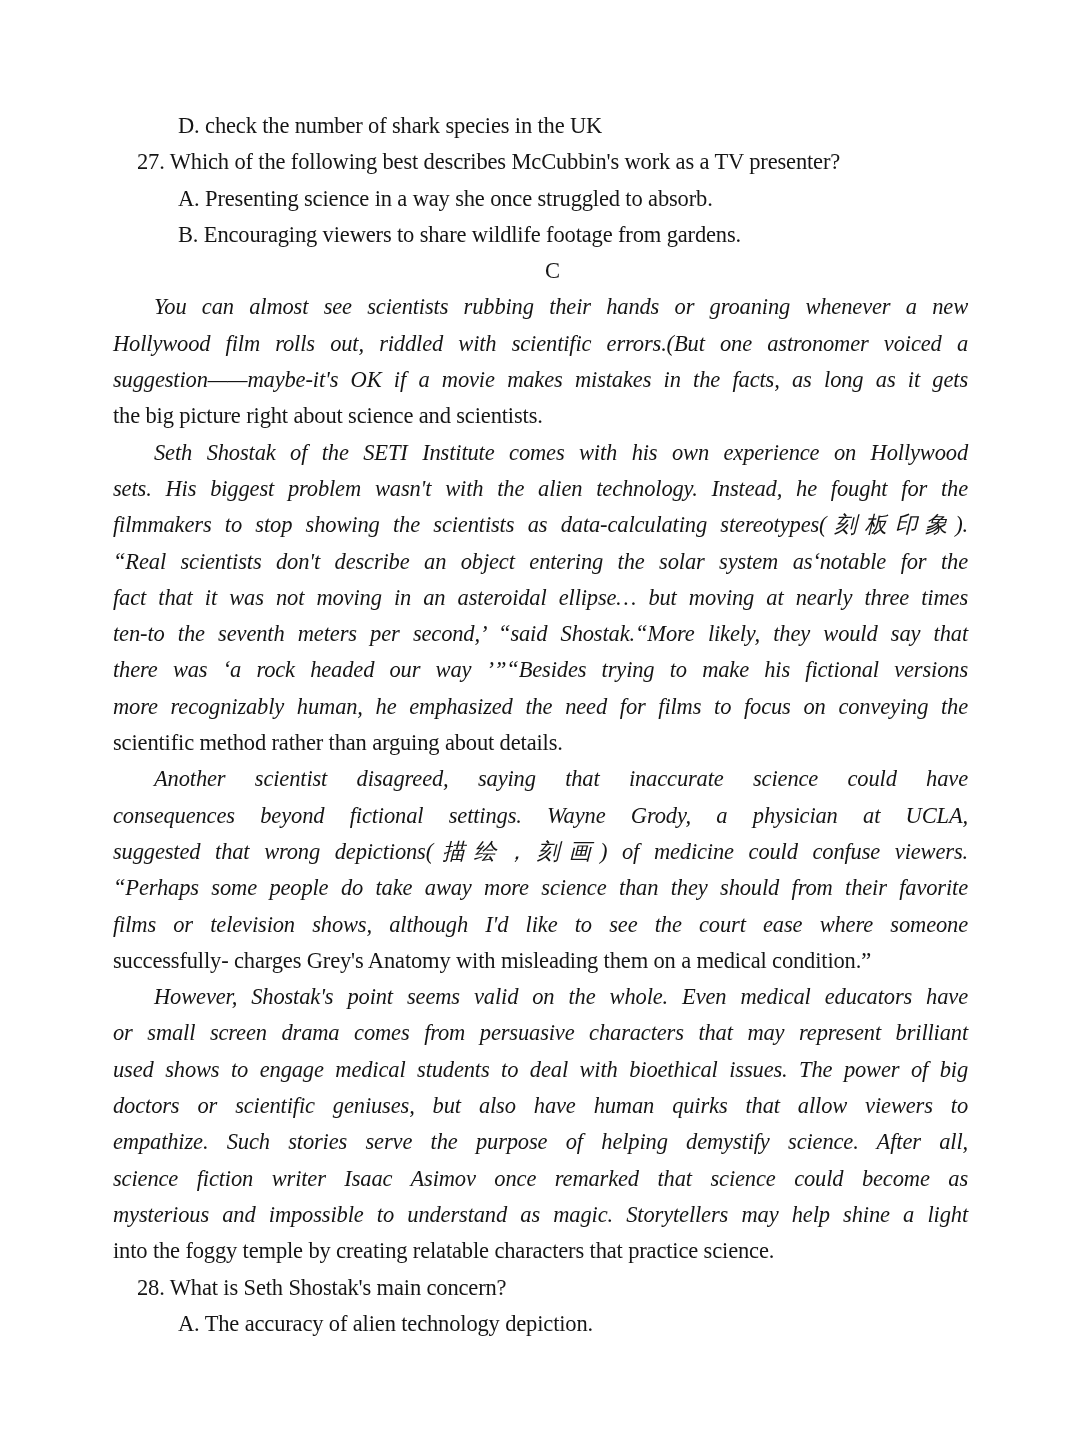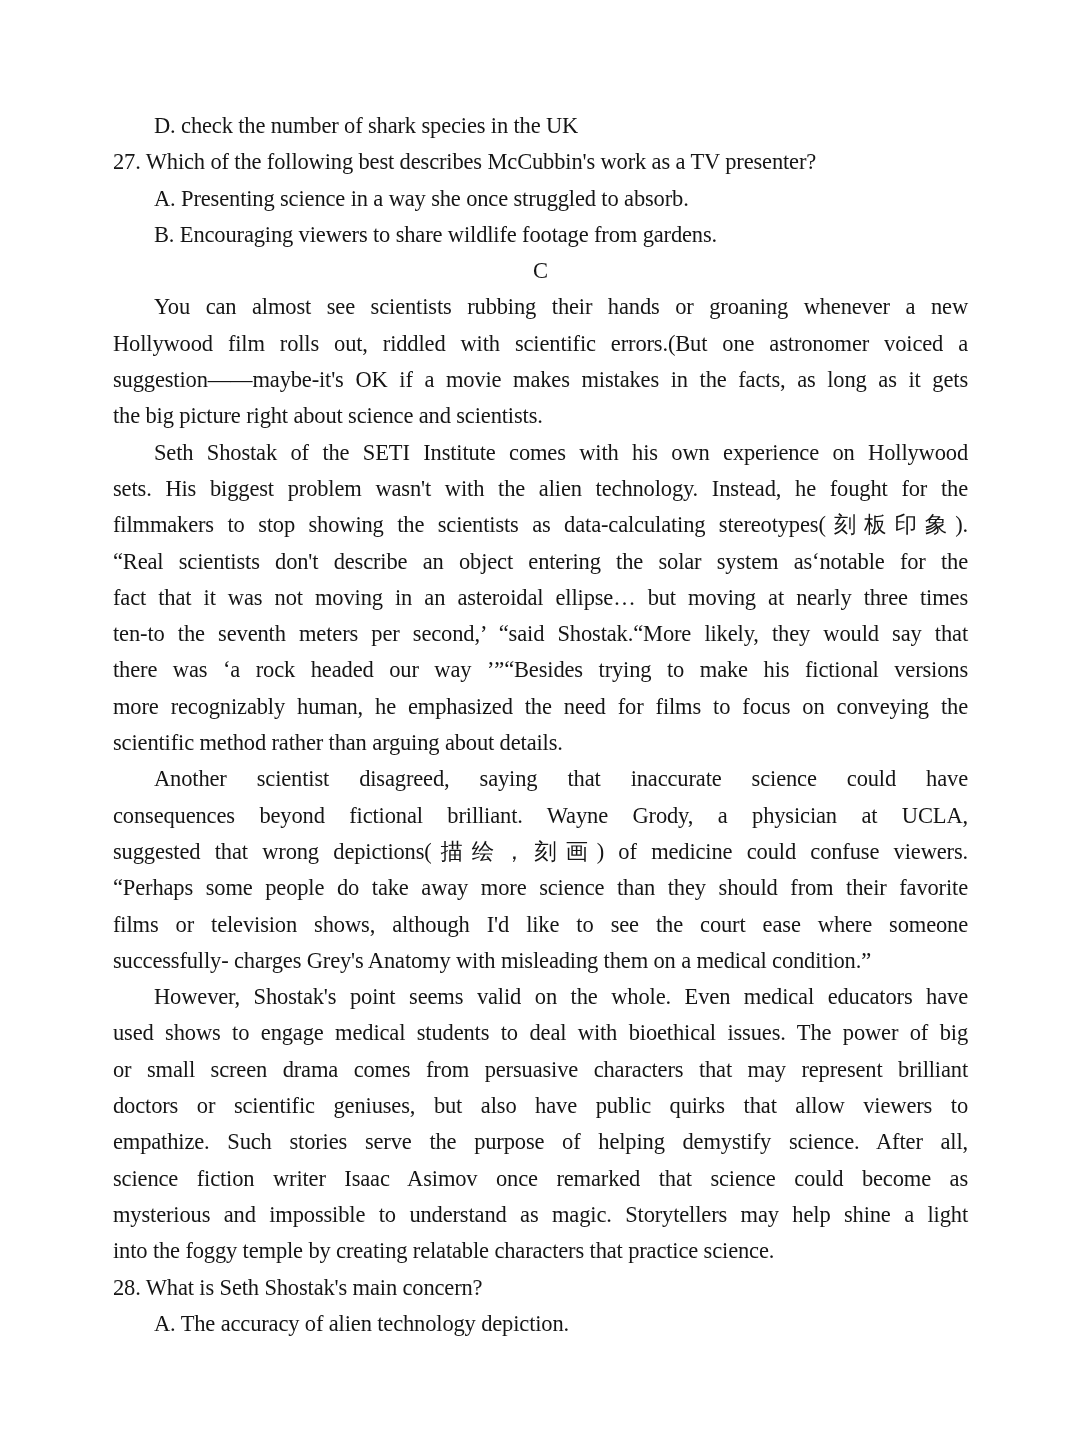--- a/index.html
+++ b/index.html
@@ -6,25 +6,25 @@
   body {
     width: 1080px; height: 1453px; position: relative; overflow: hidden;
     font-family: "Liberation Serif", "DejaVu Serif", serif;
     color: #151515;
   }
   .page {
     position: absolute; left: 113px; top: 108px; width: 855px;
     font-size: 22.5px; line-height: 36.3px;
     letter-spacing: -0.15px;
   }
-  .line { display: block; white-space: nowrap; }
+  .line { display: block; white-space: nowrap; margin-left: 24px; }
   .opt { padding-left: 41px; }
   .q { padding-left: 0; }
   .center { text-align: center; }
-  .jl { display: block; text-align: justify; text-align-last: justify; white-space: normal; }
+  .jl { display: block; text-align: justify; text-align-last: justify; white-space: normal; font-style: italic; }
   .last { display: block; text-align: left; white-space: nowrap; }
   .ind { padding-left: 41px; }
 </style>
 </head>
 <body>
 
 <div class="page">
 
   <span class="line opt">D. check the number of shark species in the UK</span>
 
@@ -51,32 +51,32 @@
       <span class="jl">“Real scientists don't describe an object entering the solar system as‘notable for the</span>
       <span class="jl">fact that it was not moving in an asteroidal ellipse… but moving at nearly three times</span>
       <span class="jl">ten-to the seventh meters per second,’ “said Shostak.“More likely, they would say that</span>
       <span class="jl">there was ‘a rock headed our way ’”“Besides trying to make his fictional versions</span>
       <span class="jl">more recognizably human, he emphasized the need for films to focus on conveying the</span>
       <span class="last">scientific method rather than arguing about details.</span>
     </div>
 
     <div>
       <span class="jl ind">Another scientist disagreed, saying that inaccurate science could have</span>
-      <span class="jl">consequences beyond fictional brilliant. Wayne Grody, a physician at UCLA,</span>
+      <span class="jl">consequences beyond fictional settings. Wayne Grody, a physician at UCLA,</span>
       <span class="jl">suggested that wrong depictions(描绘，刻画) of medicine could confuse viewers.</span>
       <span class="jl">“Perhaps some people do take away more science than they should from their favorite</span>
       <span class="jl">films or television shows, although I'd like to see the court ease where someone</span>
       <span class="last">successfully- charges Grey's Anatomy with misleading them on a medical condition.”</span>
     </div>
 
     <div>
       <span class="jl ind">However, Shostak's point seems valid on the whole. Even medical educators have</span>
+      <span class="jl">or small screen drama comes from persuasive characters that may represent brilliant</span>
       <span class="jl">used shows to engage medical students to deal with bioethical issues. The power of big</span>
-      <span class="jl">or small screen drama comes from persuasive characters that may represent brilliant</span>
-      <span class="jl">doctors or scientific geniuses, but also have public quirks that allow viewers to</span>
+      <span class="jl">doctors or scientific geniuses, but also have human quirks that allow viewers to</span>
       <span class="jl">empathize. Such stories serve the purpose of helping demystify science. After all,</span>
       <span class="jl">science fiction writer Isaac Asimov once remarked that science could become as</span>
       <span class="jl">mysterious and impossible to understand as magic. Storytellers may help shine a light</span>
       <span class="last">into the foggy temple by creating relatable characters that practice science.</span>
     </div>
   </div>
 
   <div>
     <span class="line q">28. What is Seth Shostak's main concern?</span>
     <span class="line opt">A. The accuracy of alien technology depiction.</span>

